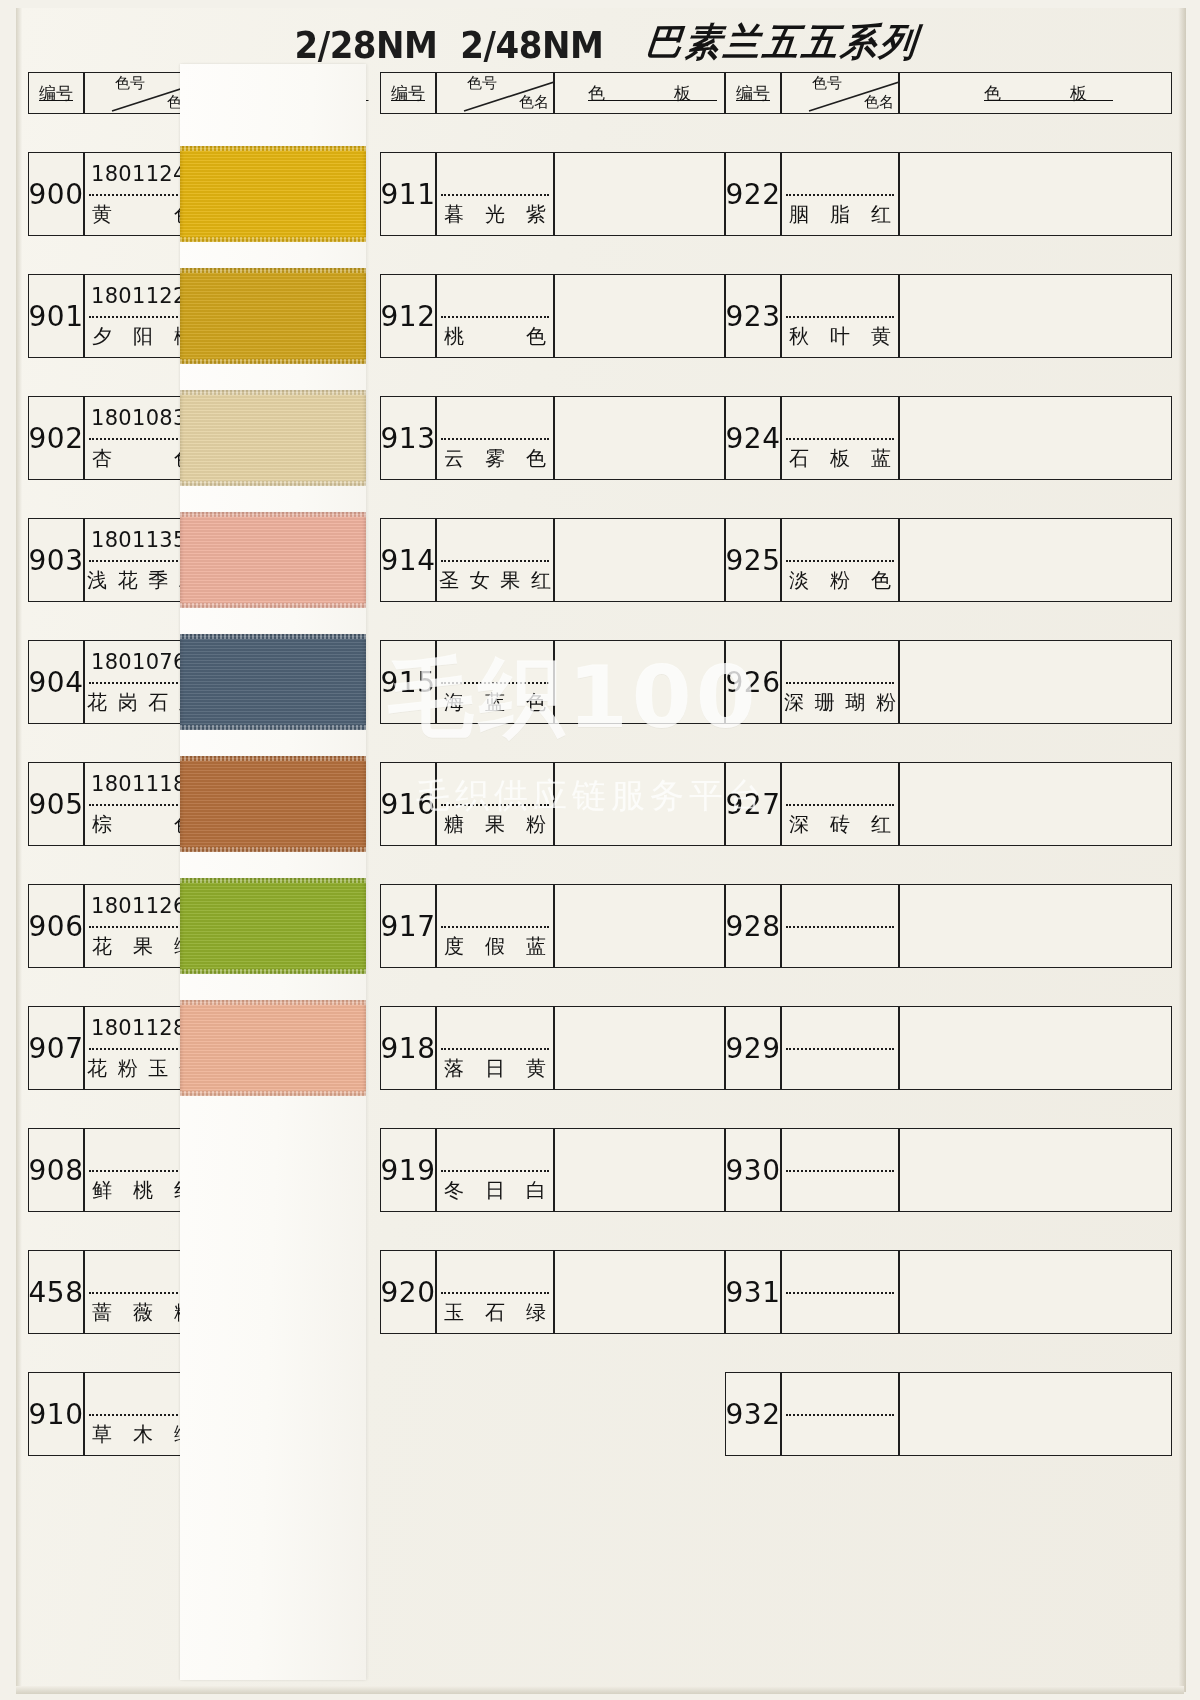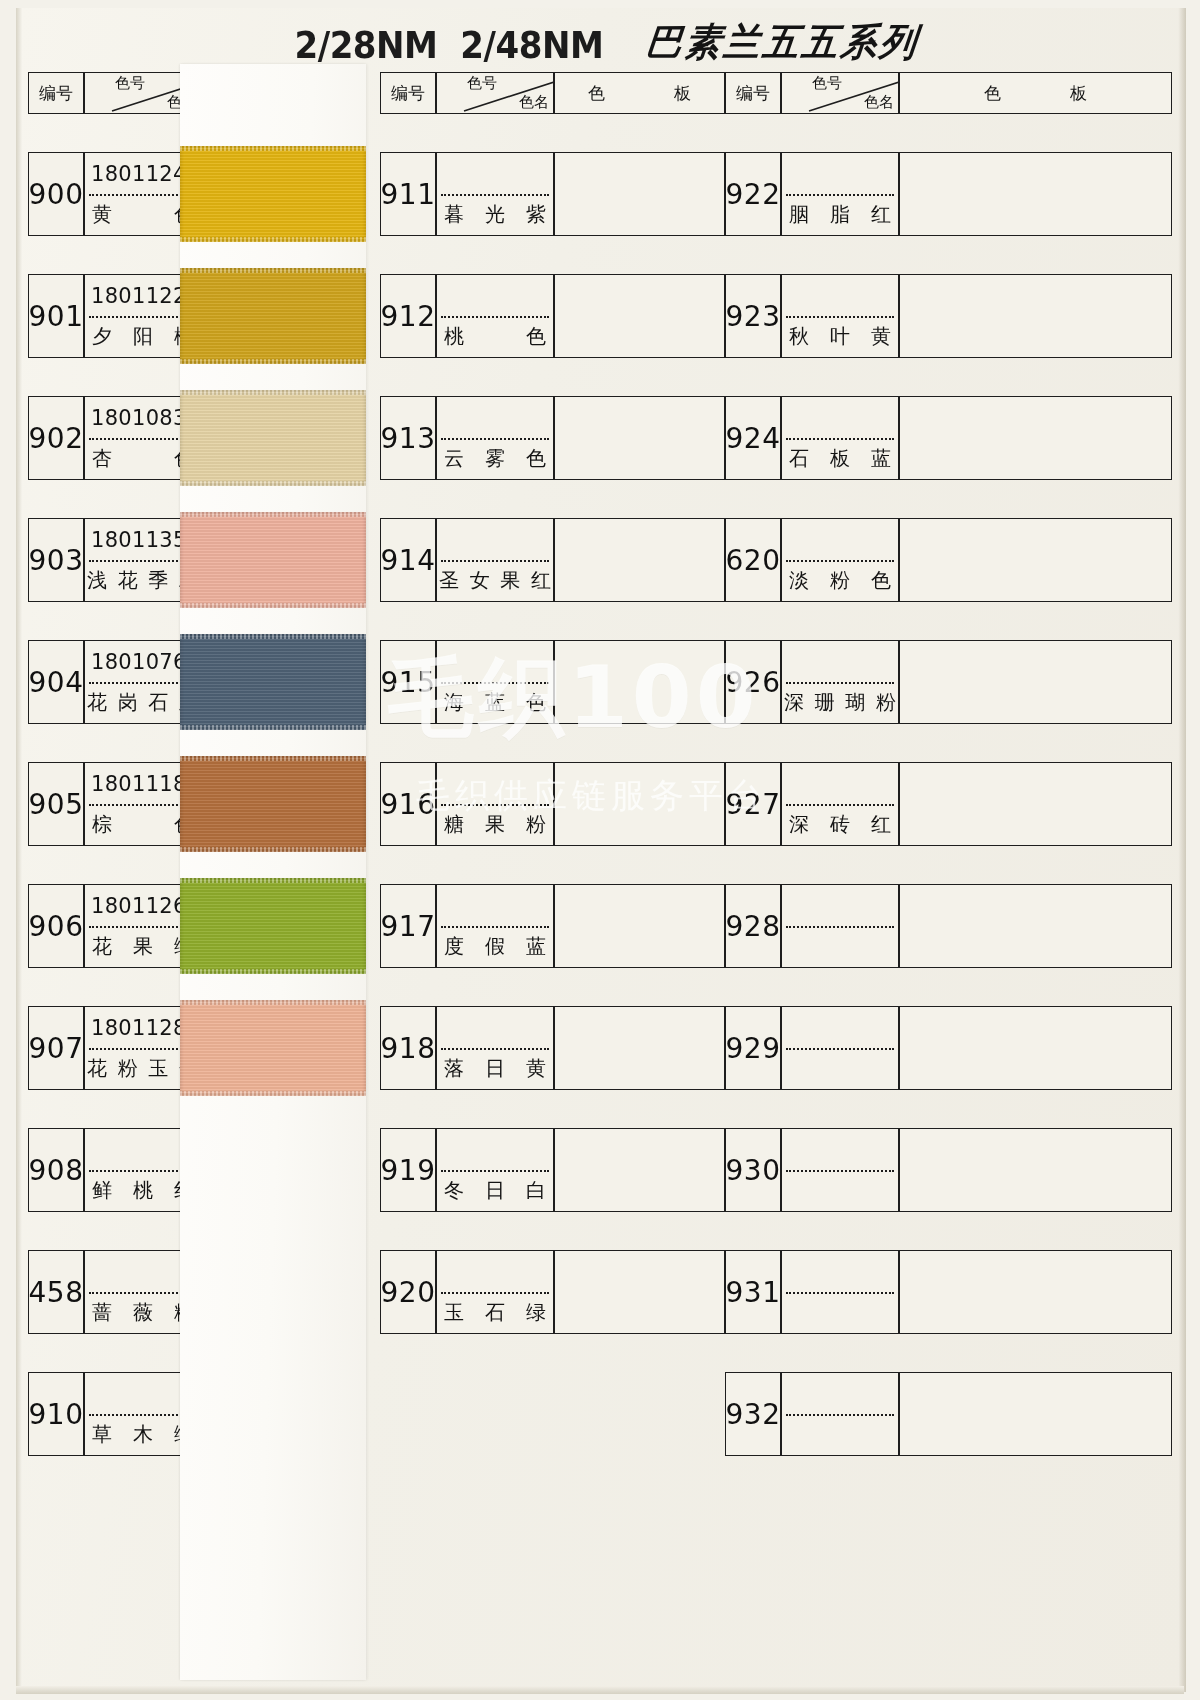--- a/index.html
+++ b/index.html
@@ -54,20 +54,21 @@
   .colgroup.c2 { left: 725px; width: 447px; }
 
   
   .hdr { display: flex; height: 42px; }
   .hcell {
     border: 1.6px solid #1e1e1e;
     background: #f4f2ea;
     display: flex; align-items: center; justify-content: center;
     font-size: 17px; color: #121212;
     position: relative;
+    text-decoration: underline;
   }
   .hcell.num { width: 56px; }
   .hcell.code { width: 118px; }
   .hcell.board { flex: 1; letter-spacing: 26px; text-indent: 26px; }
   .c0 .hcell.board { border: none; background: transparent; }
   .diag {
     position: absolute; inset: 0; overflow: hidden; margin-left: 25px;
   }
   .diag svg { position: absolute; left: 0; top: 0; }
   .diag .t1 { position: absolute; left: 5px; top: 1px; font-size: 15px; }
@@ -514,21 +515,21 @@
         <div class="sep"></div>
         <div class="cn n3">
               <span>石</span>
               <span>板</span>
               <span>蓝</span>
             </div>
       </div>
       <div class="cell board"></div>
     </div>
         <div class="row">
-      <div class="cell num">620</div>
+      <div class="cell num">925</div>
       <div class="cell code">
         <div class="cc"></div>
         <div class="sep"></div>
         <div class="cn n3">
               <span>淡</span>
               <span>粉</span>
               <span>色</span>
             </div>
       </div>
       <div class="cell board"></div>

